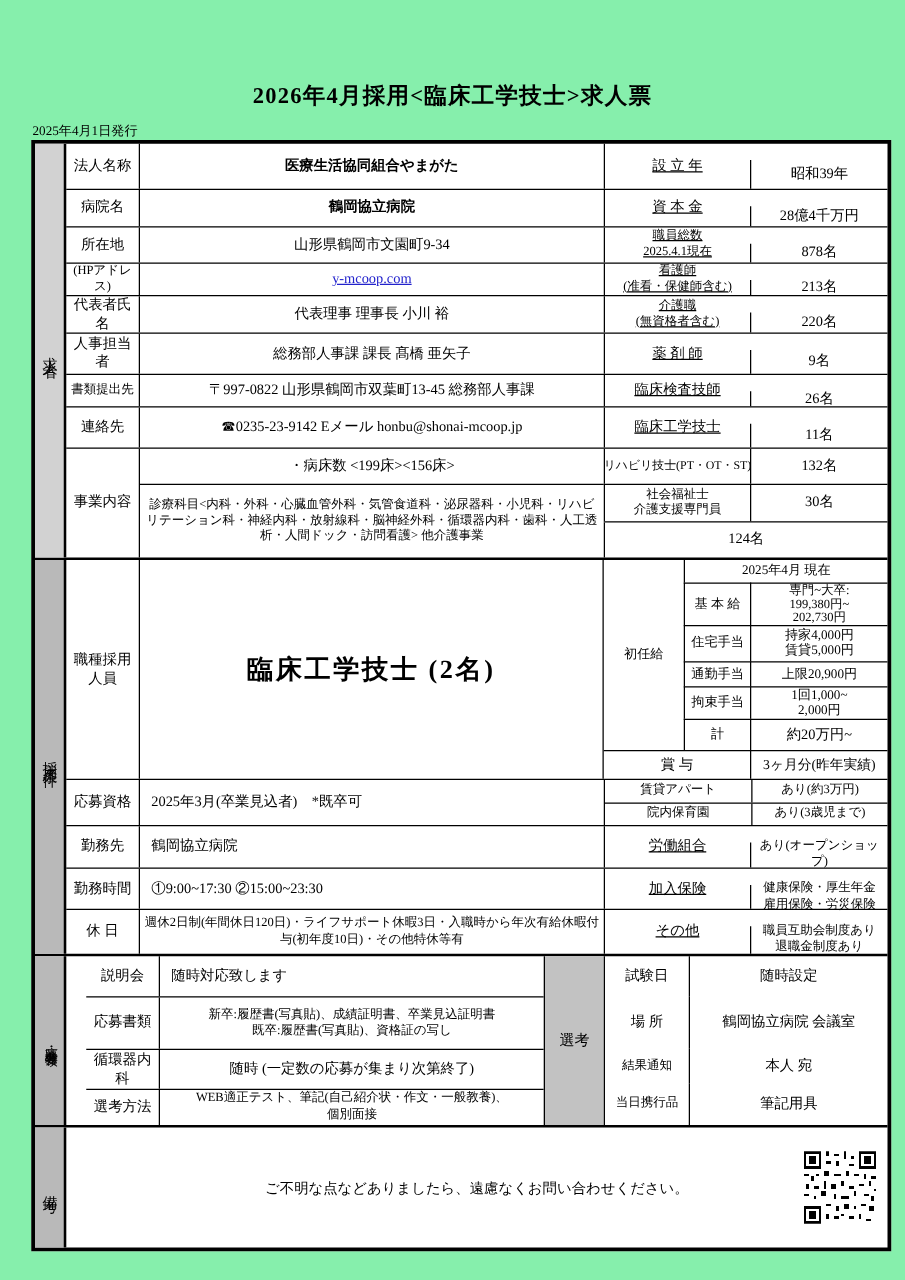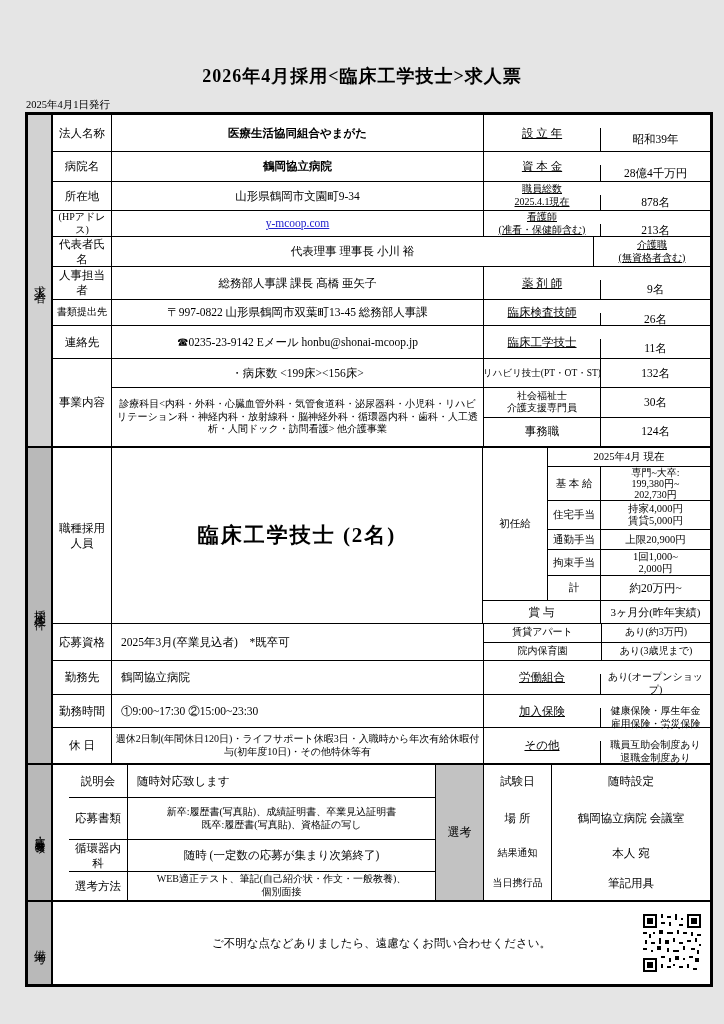--- a/index.html
+++ b/index.html
@@ -5,21 +5,21 @@
   :root{
     --link:#2222cc;
     --side1:#d2d2d2;
     --side2:#b9b9b9;
     --senko:#c2c2c2;
     --line:#000;
   }
   *{margin:0;padding:0;box-sizing:border-box;}
   html,body{background:#888;}
   .page{
-    position:relative;width:724px;height:1024px;background:#e5e5e5;margin:0 auto;
+    position:relative;width:724px;height:1024px;background:#86efac;margin:0 auto;
     font-family:"Liberation Serif","DejaVu Serif",serif;color:#000;overflow:hidden;
   }
   .title{
     position:absolute;top:64px;left:0;width:100%;text-align:center;
     font-size:18px;font-weight:bold;letter-spacing:1px;
   }
   .issue{position:absolute;top:98px;left:26px;font-size:10.5px;}
   .doc{
     position:absolute;top:112px;left:25px;width:688px;
     border:3px solid var(--line);background:#fff;
@@ -131,20 +131,21 @@
           <div class="cell c2"><a class="link">y-mcoop.com</a></div>
           <div class="cell c3 f10">看護師
 (准看・保健師含む)</div>
           <div class="cell c4">213名</div>
         </div>
         <div class="row" style="height:30px">
           <div class="cell c1">代表者氏名</div>
           <div class="cell c2">代表理事 理事長 小川 裕</div>
           <div class="cell c3 f10">介護職
 (無資格者含む)</div>
+          <div class="cell c4">220名</div>
         </div>
         <div class="row" style="height:33px">
           <div class="cell c1">人事担当者</div>
           <div class="cell c2">総務部人事課 課長  髙橋 亜矢子</div>
           <div class="cell c3">薬 剤 師</div>
           <div class="cell c4">9名</div>
         </div>
         <div class="row" style="height:26px">
           <div class="cell c1 f10">書類提出先</div>
           <div class="cell c2">〒997-0822 山形県鶴岡市双葉町13-45 総務部人事課</div>
@@ -171,21 +172,20 @@
             <div class="srow">
               <div class="cell k f95 nowrap">リハビリ技士(PT・OT・ST)</div>
               <div class="cell v">132名</div>
             </div>
             <div class="srow">
               <div class="cell k f10">社会福祉士
 介護支援専門員</div>
               <div class="cell v">30名</div>
             </div>
             <div class="srow">
-              <div class="cell k">事務職</div>
               <div class="cell v">124名</div>
             </div>
           </div>
         </div>
       </div>
     </div>
 
     <div class="sec">
       <div class="side s2bg">採用条件</div>
       <div class="grid">
@@ -294,21 +294,21 @@
             <div class="cell k f10">当日携行品</div>
             <div class="cell v">筆記用具</div>
           </div>
         </div>
       </div>
     </div>
 
     <div class="sec">
       <div class="side s2bg">備考</div>
       <div class="grid">
-        <div class="row" style="height:82px">
+        <div class="row" style="height:96px">
           <div class="notecell">
             <span>ご不明な点などありましたら、遠慮なくお問い合わせください。</span>
             <svg class="qr" width="58" height="58" viewBox="0 0 29 29" shape-rendering="crispEdges">
               <rect width="29" height="29" fill="#fff"></rect>
               <g fill="#000">
                 <rect x="0" y="0" width="7" height="7"></rect>
                   <rect x="22" y="0" width="7" height="7"></rect>
                   <rect x="0" y="22" width="7" height="7"></rect>
               </g>
               <g fill="#fff">

